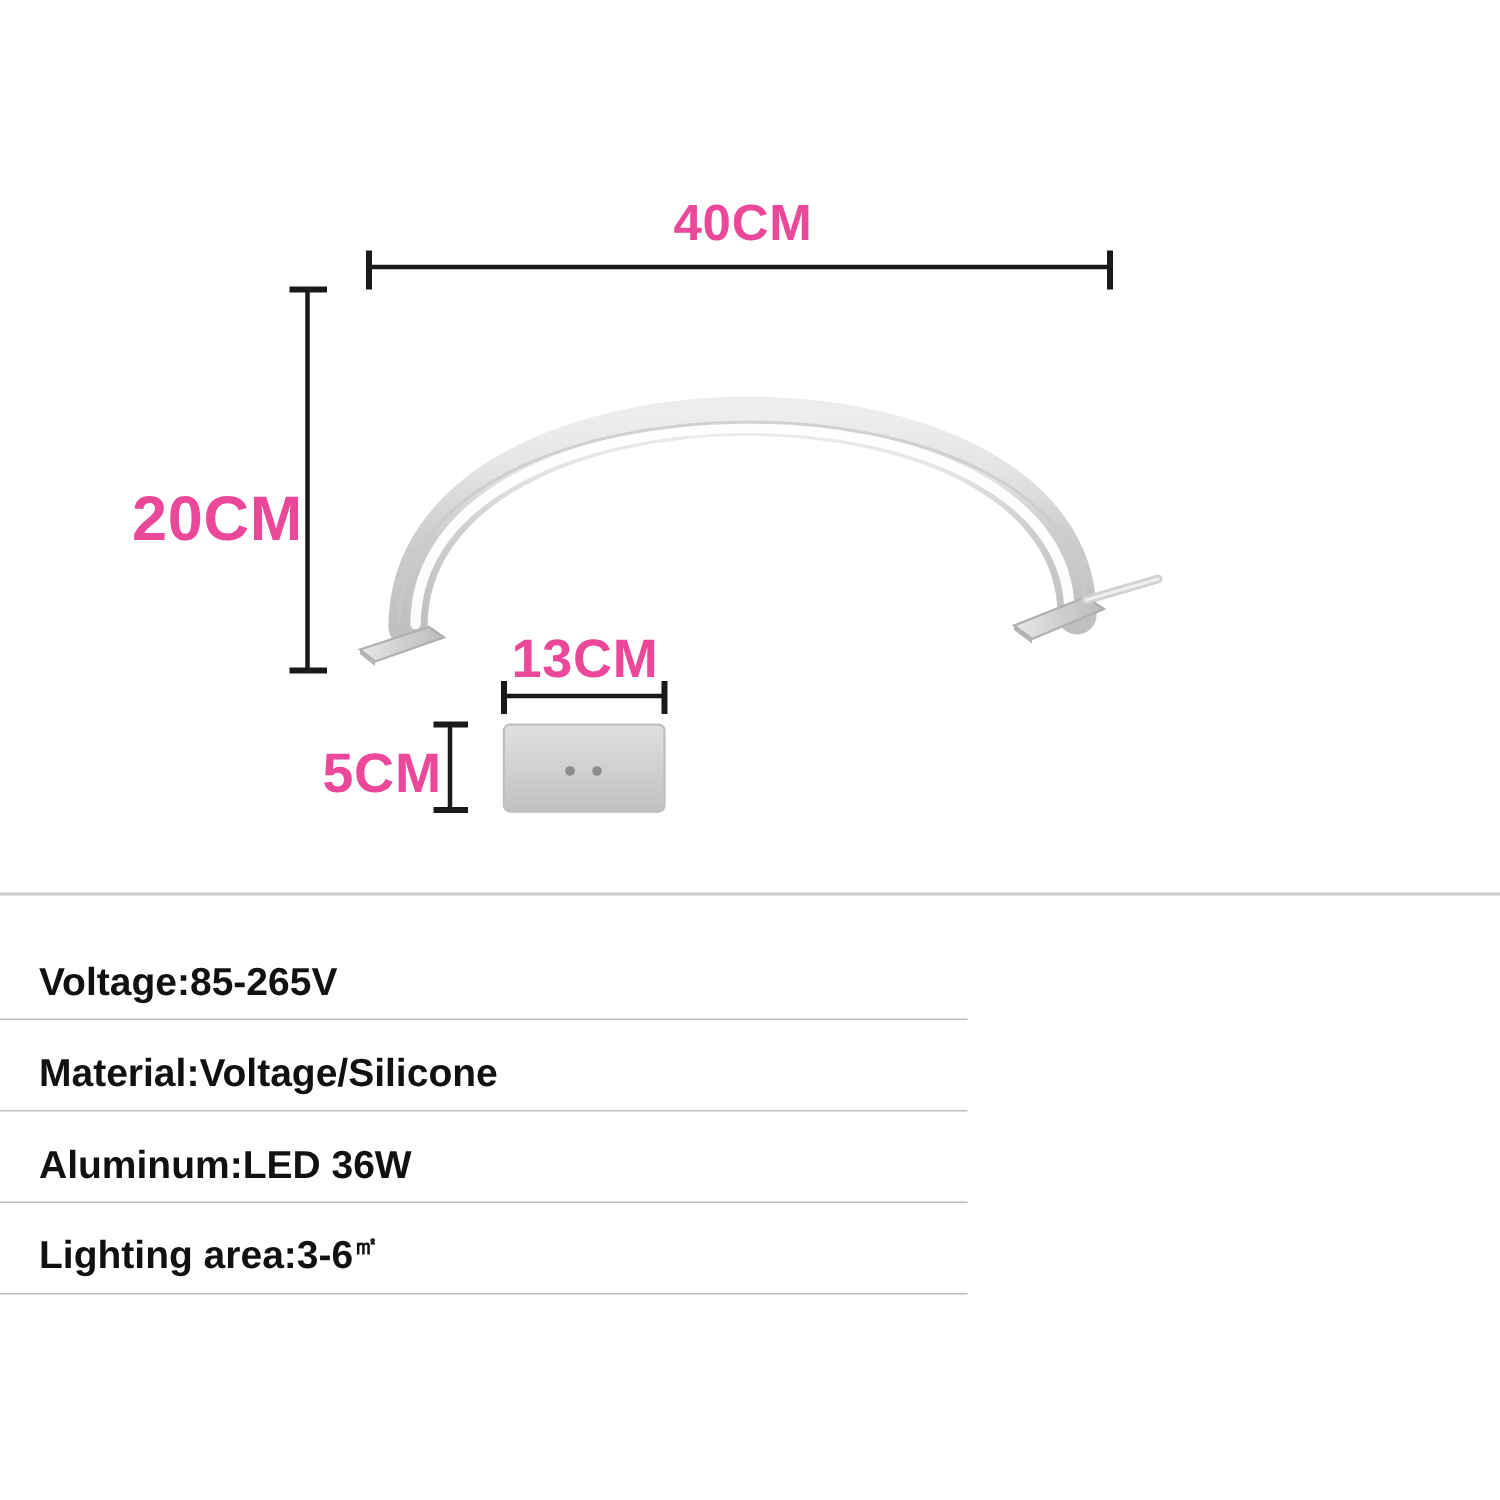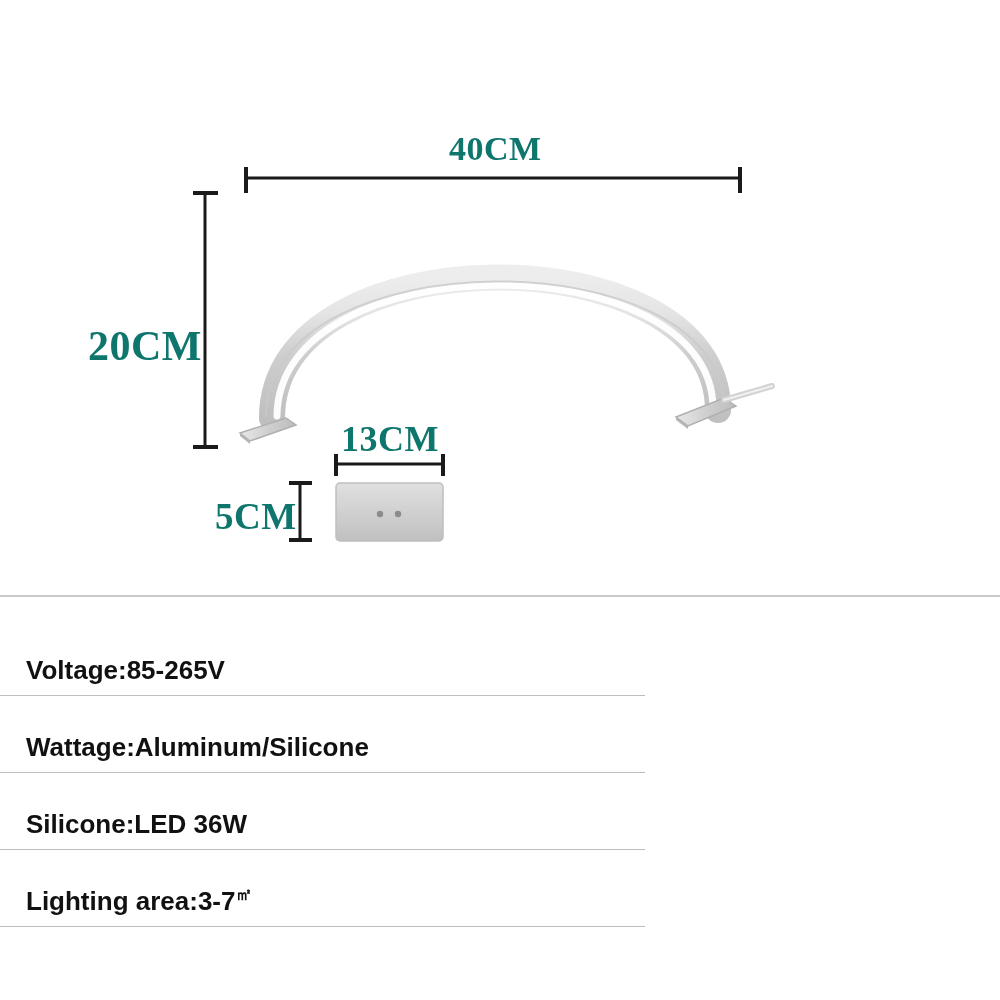--- a/index.html
+++ b/index.html
@@ -24,23 +24,23 @@
   }
 
   #diagram-svg {
     position: absolute;
     left: 0;
     top: 0;
   }
 
   .dim-label {
     position: absolute;
-    font-family: Liberation Serif, serif;
+    font-family: Liberation Sans, sans-serif;
     font-weight: bold;
-    color: #0f766e;
+    color: #ec4899;
     white-space: nowrap;
   }
 
   #label-40cm {
     left: 449px;
     top: 130px;
     font-size: 34px;
     letter-spacing: 0.5px;
   }
   #label-20cm {
@@ -74,21 +74,20 @@
   #spec-list {
     position: absolute;
     left: 0;
     top: 597px;
     width: 1000px;
   }
 
   .spec-row {
     position: relative;
     height: 61px;
-    margin-top: 16px;
   }
   .spec-row .spec-text {
     position: absolute;
     left: 26px;
     bottom: 10px;
     font-size: 26px;
     font-weight: bold;
     color: #111111;
     white-space: nowrap;
   }
@@ -198,27 +197,27 @@
 <div id="spec-divider-top"></div>
 
 <div id="spec-list">
 
   <div class="spec-row first">
     <div class="spec-text">Voltage:85-265V</div>
     <div class="spec-rule"></div>
   </div>
 
   <div class="spec-row">
-    <div class="spec-text">Wattage:Aluminum/Silicone</div>
+    <div class="spec-text">Material:Voltage/Silicone</div>
     <div class="spec-rule"></div>
   </div>
 
   <div class="spec-row">
-    <div class="spec-text">Silicone:LED 36W</div>
+    <div class="spec-text">Aluminum:LED 36W</div>
     <div class="spec-rule"></div>
   </div>
 
   <div class="spec-row">
-    <div class="spec-text"><span>Lighting area:3-7</span><span class="sup">㎡</span></div>
+    <div class="spec-text"><span>Lighting area:3-6</span><span class="sup">㎡</span></div>
     <div class="spec-rule"></div>
   </div>
 
 </div>
 
 </body></html>

